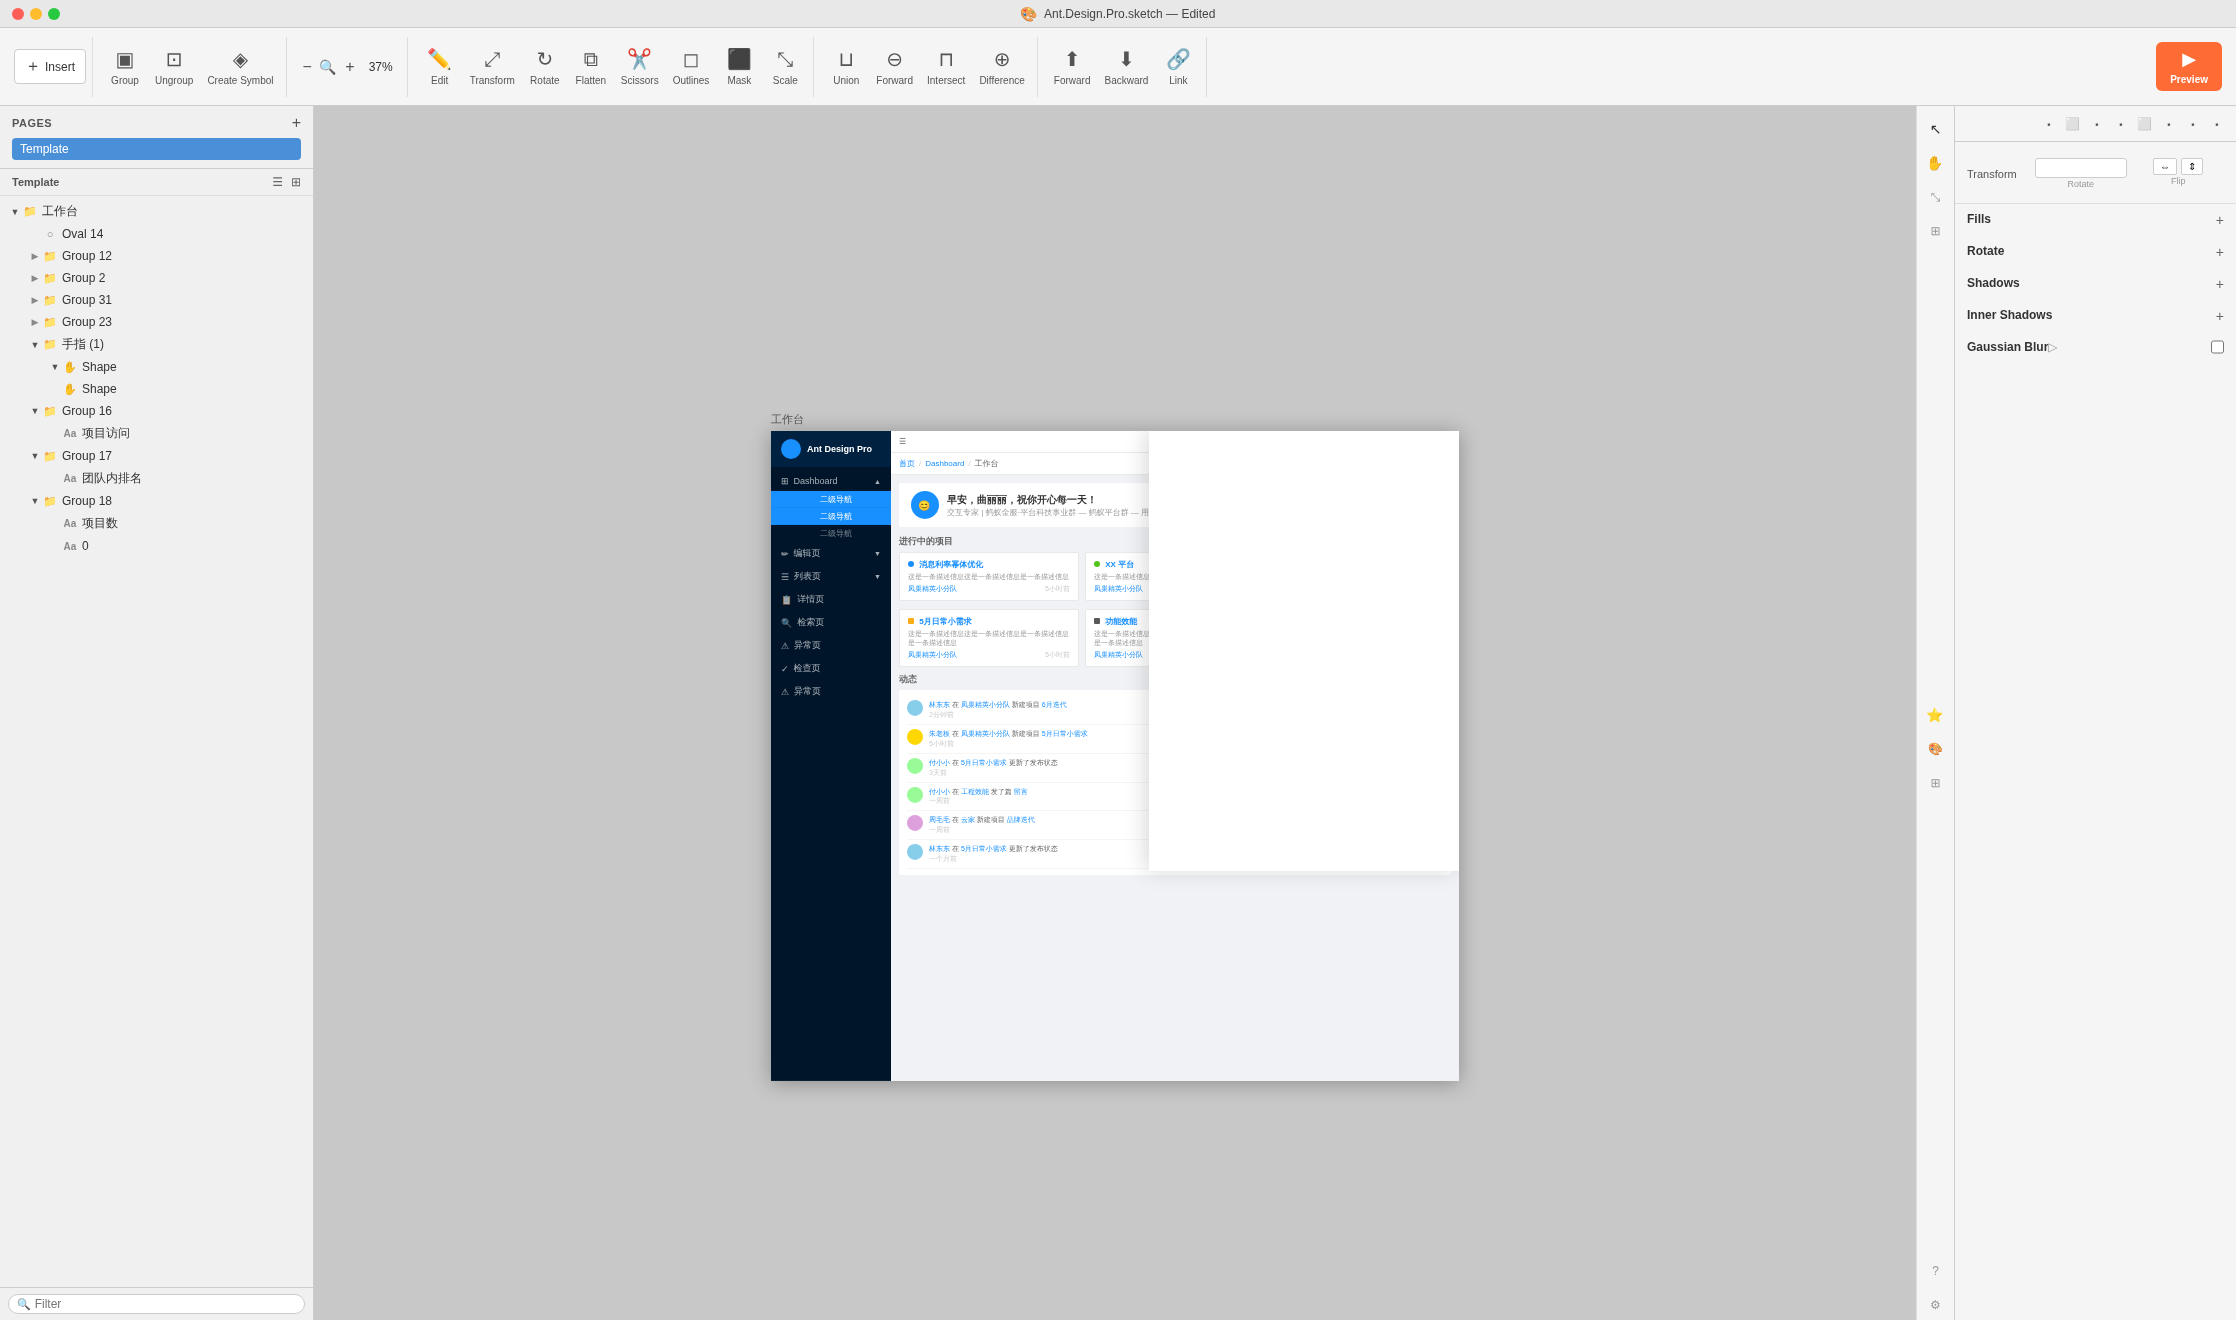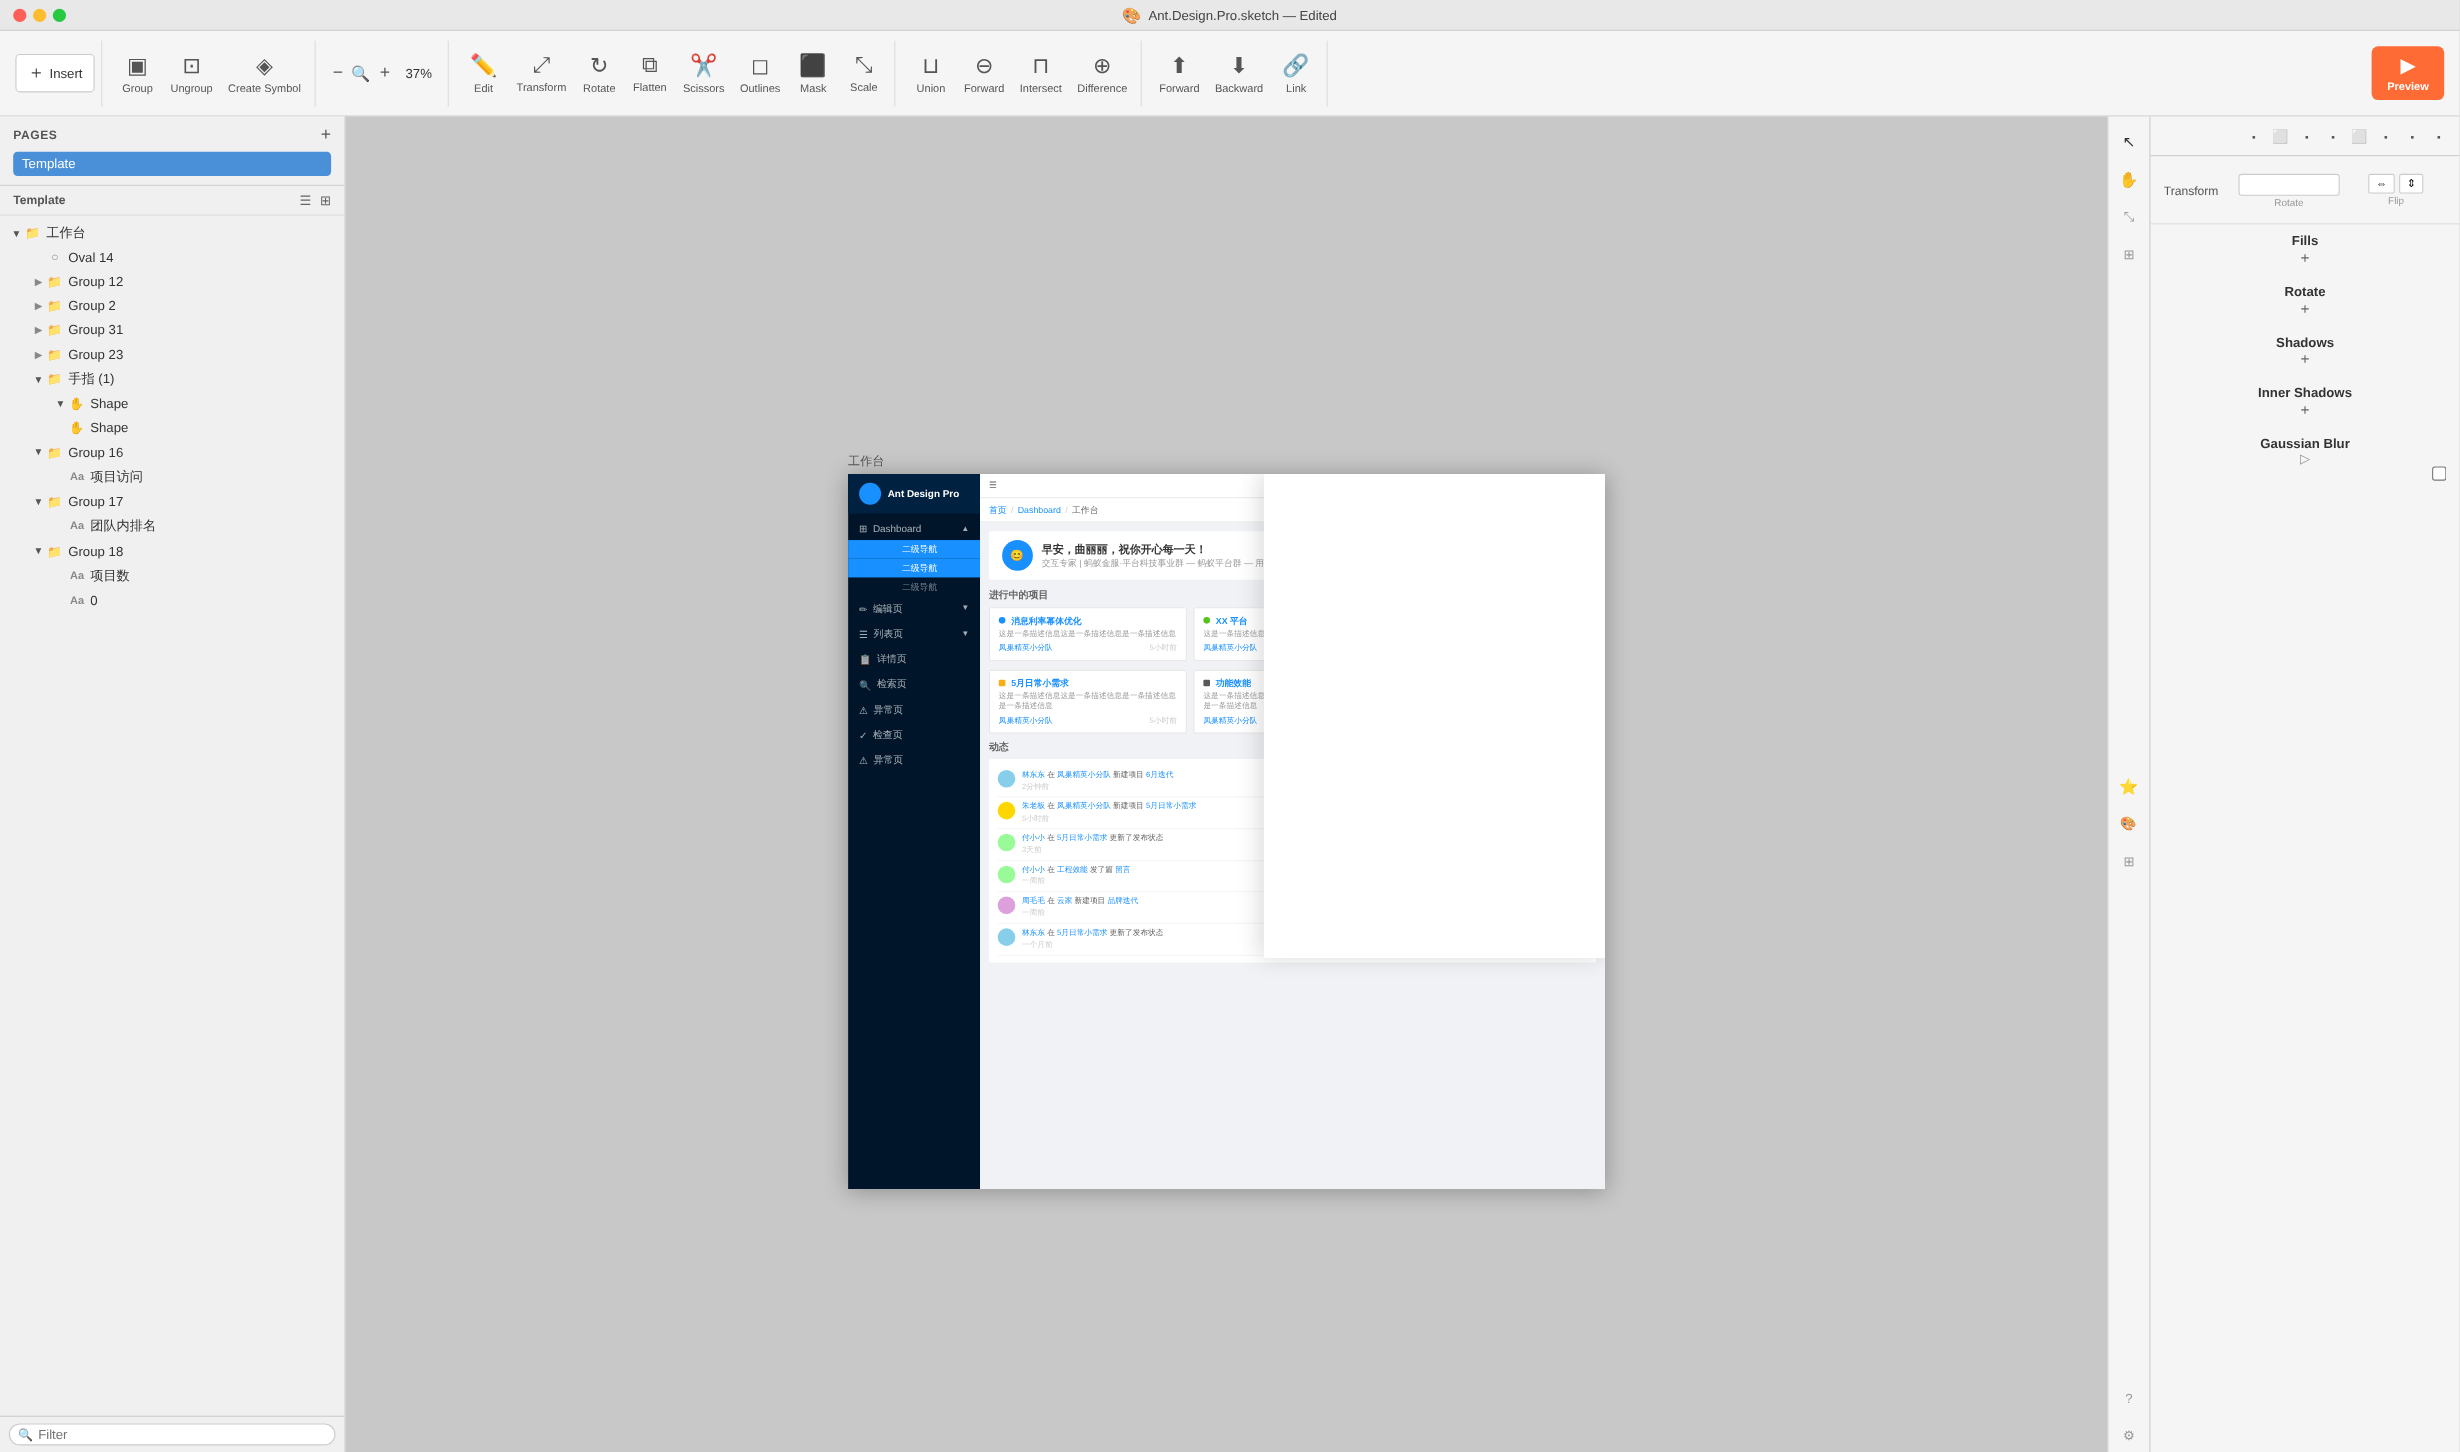--- a/index.html
+++ b/index.html
@@ -240,24 +240,22 @@
     .inspector-field-group {
       display: flex;
       gap: 6px;
       flex: 1;
     }
     .field-with-label { flex: 1; display: flex; flex-direction: column; }
 
     .section-header {
       display: flex;
       justify-content: space-between;
-      align-items: center;
       padding: 8px 12px;
       cursor: pointer;
-      flex-direction: column;
     }
     .section-title {
       font-size: 12px;
       font-weight: 600;
       color: #333;
     }
     .section-add { font-size: 14px; color: #666; cursor: pointer; }
     .side-tool {
       width: 30px; height: 30px;
       display: flex; align-items: center; justify-content: center;

